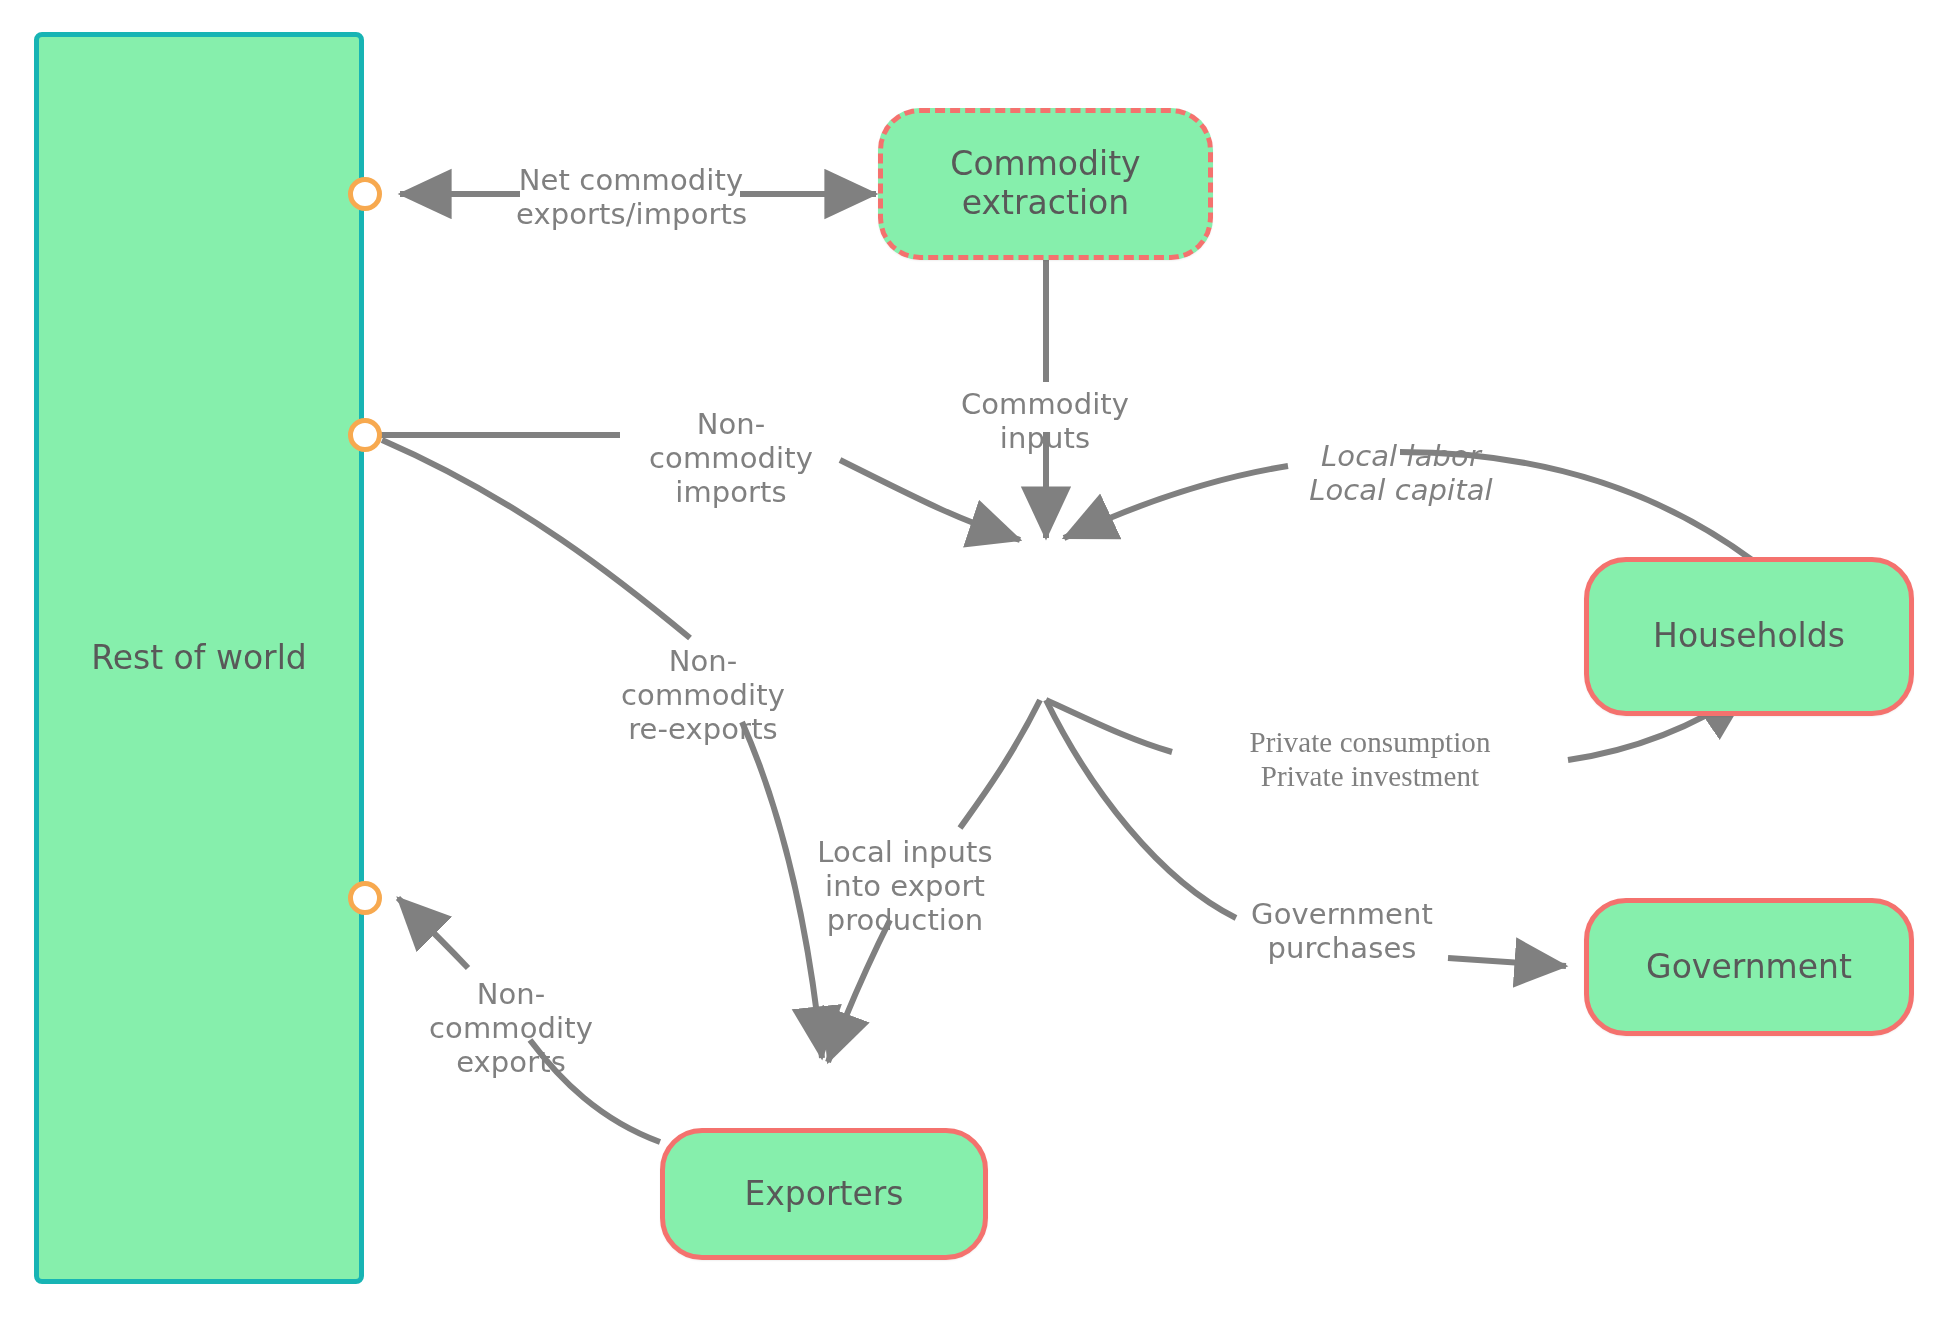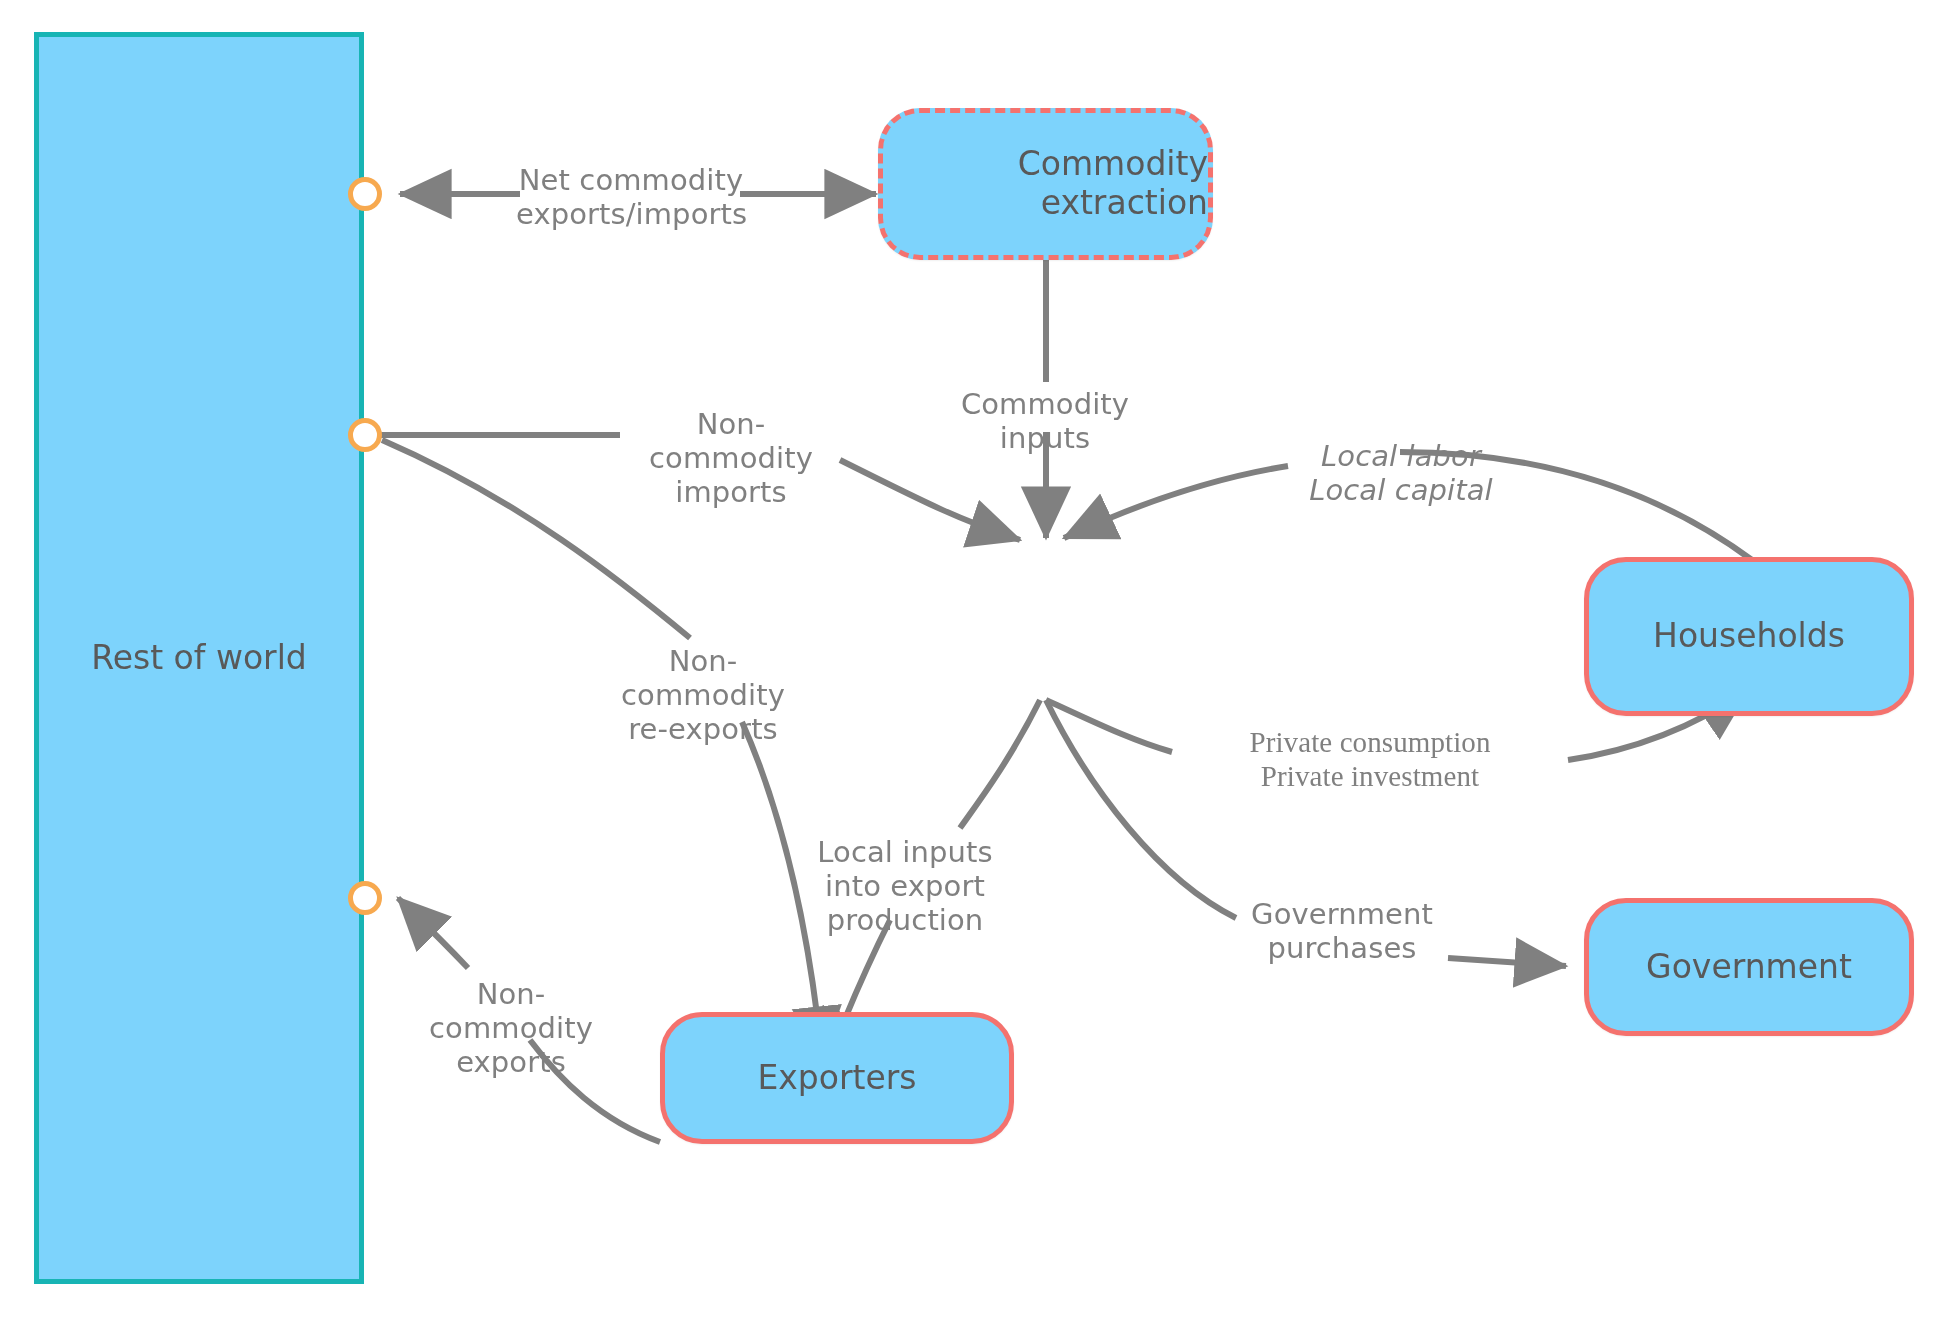--- a/index.html
+++ b/index.html
@@ -17,42 +17,42 @@
   }
   #wiring {
     position: absolute;
     left: 0; top: 0;
     width: 1940px;
     height: 1320px;
   }
   .node {
     position: absolute;
     box-sizing: border-box;
-    background: #7dd3fc;
+    background: #86efac;
     display: flex;
     align-items: center;
     justify-content: center;
-    text-align: right;
+    text-align: center;
     color: #595959;
     line-height: 1.18;
     z-index: 3;
   }
   .node-pill {
     border: 5px solid #f4726e;
     border-radius: 42px;
     font-size: 33px;
     box-shadow: 0 1px 2px rgba(0,0,0,0.06);
   }
   .node-pill.dashed {
     border-style: dashed;
     border-width: 5px;
   }
   .node-rect {
     border: 5px solid #17b4b4;
-    border-radius: 0;
+    border-radius: 8px;
     font-size: 33px;
     align-items: center;
     justify-content: center;
   }
   .edge-label {
     position: absolute;
     color: #808080;
     font-size: 29px;
     line-height: 1.17;
     text-align: center;
@@ -127,21 +127,21 @@
 
 
   <div class="node node-pill" style="left:1584px; top:557px; width:330px; height:159px;">
     <span>Households</span>
   </div>
 
   <div class="node node-pill" style="left:1584px; top:898px; width:330px; height:138px;">
     <span>Government</span>
   </div>
 
-  <div class="node node-pill" style="left:660px; top:1012px; width:354px; height:132px;">
+  <div class="node node-pill" style="left:660px; top:1128px; width:328px; height:132px;">
     <span>Exporters</span>
   </div>
 
   <div class="edge-label" style="left:516px; top:164px; width:230px;">Net commodity
 exports/imports</div>
 
   <div class="edge-label" style="left:920px; top:388px; width:250px;">Commodity inputs</div>
 
   <div class="edge-label" style="left:620px; top:408px; width:222px;">Non-commodity
 imports</div>

